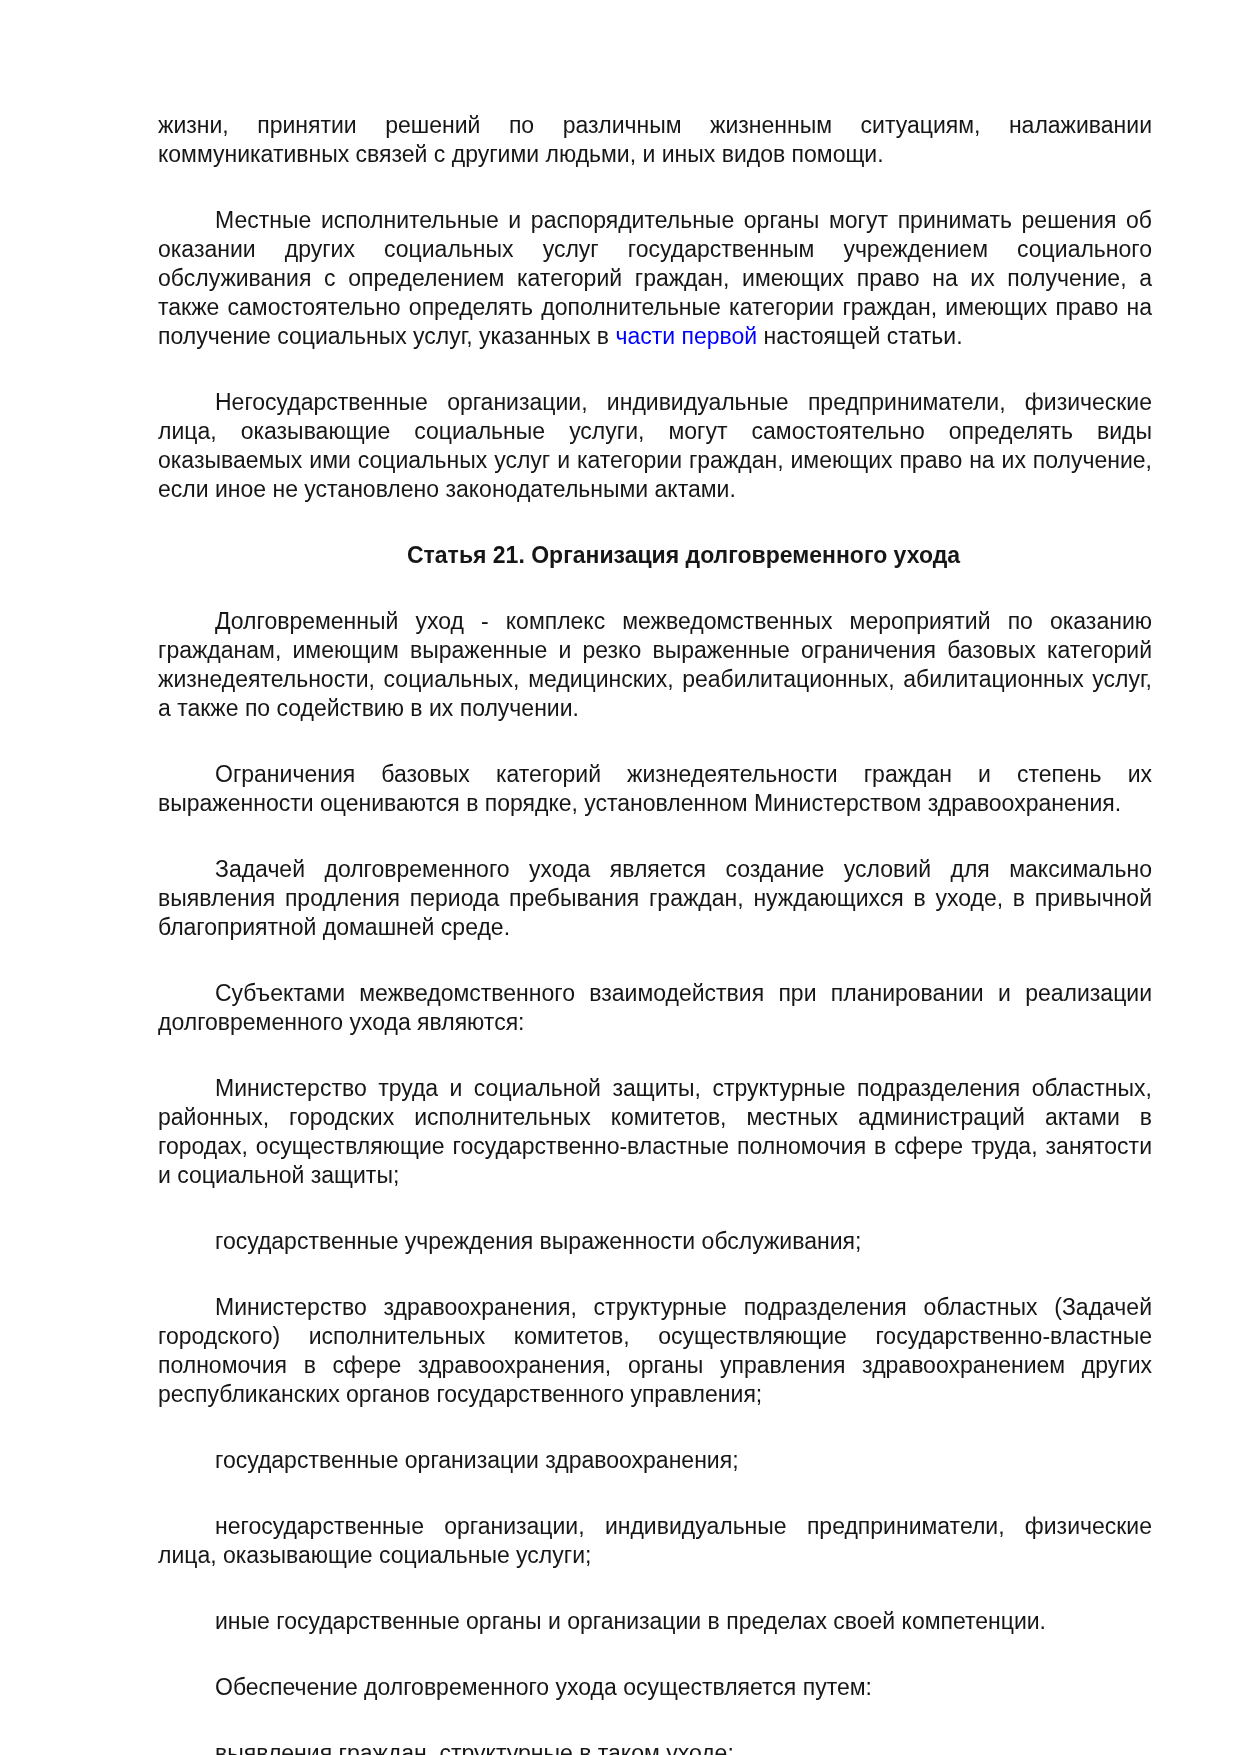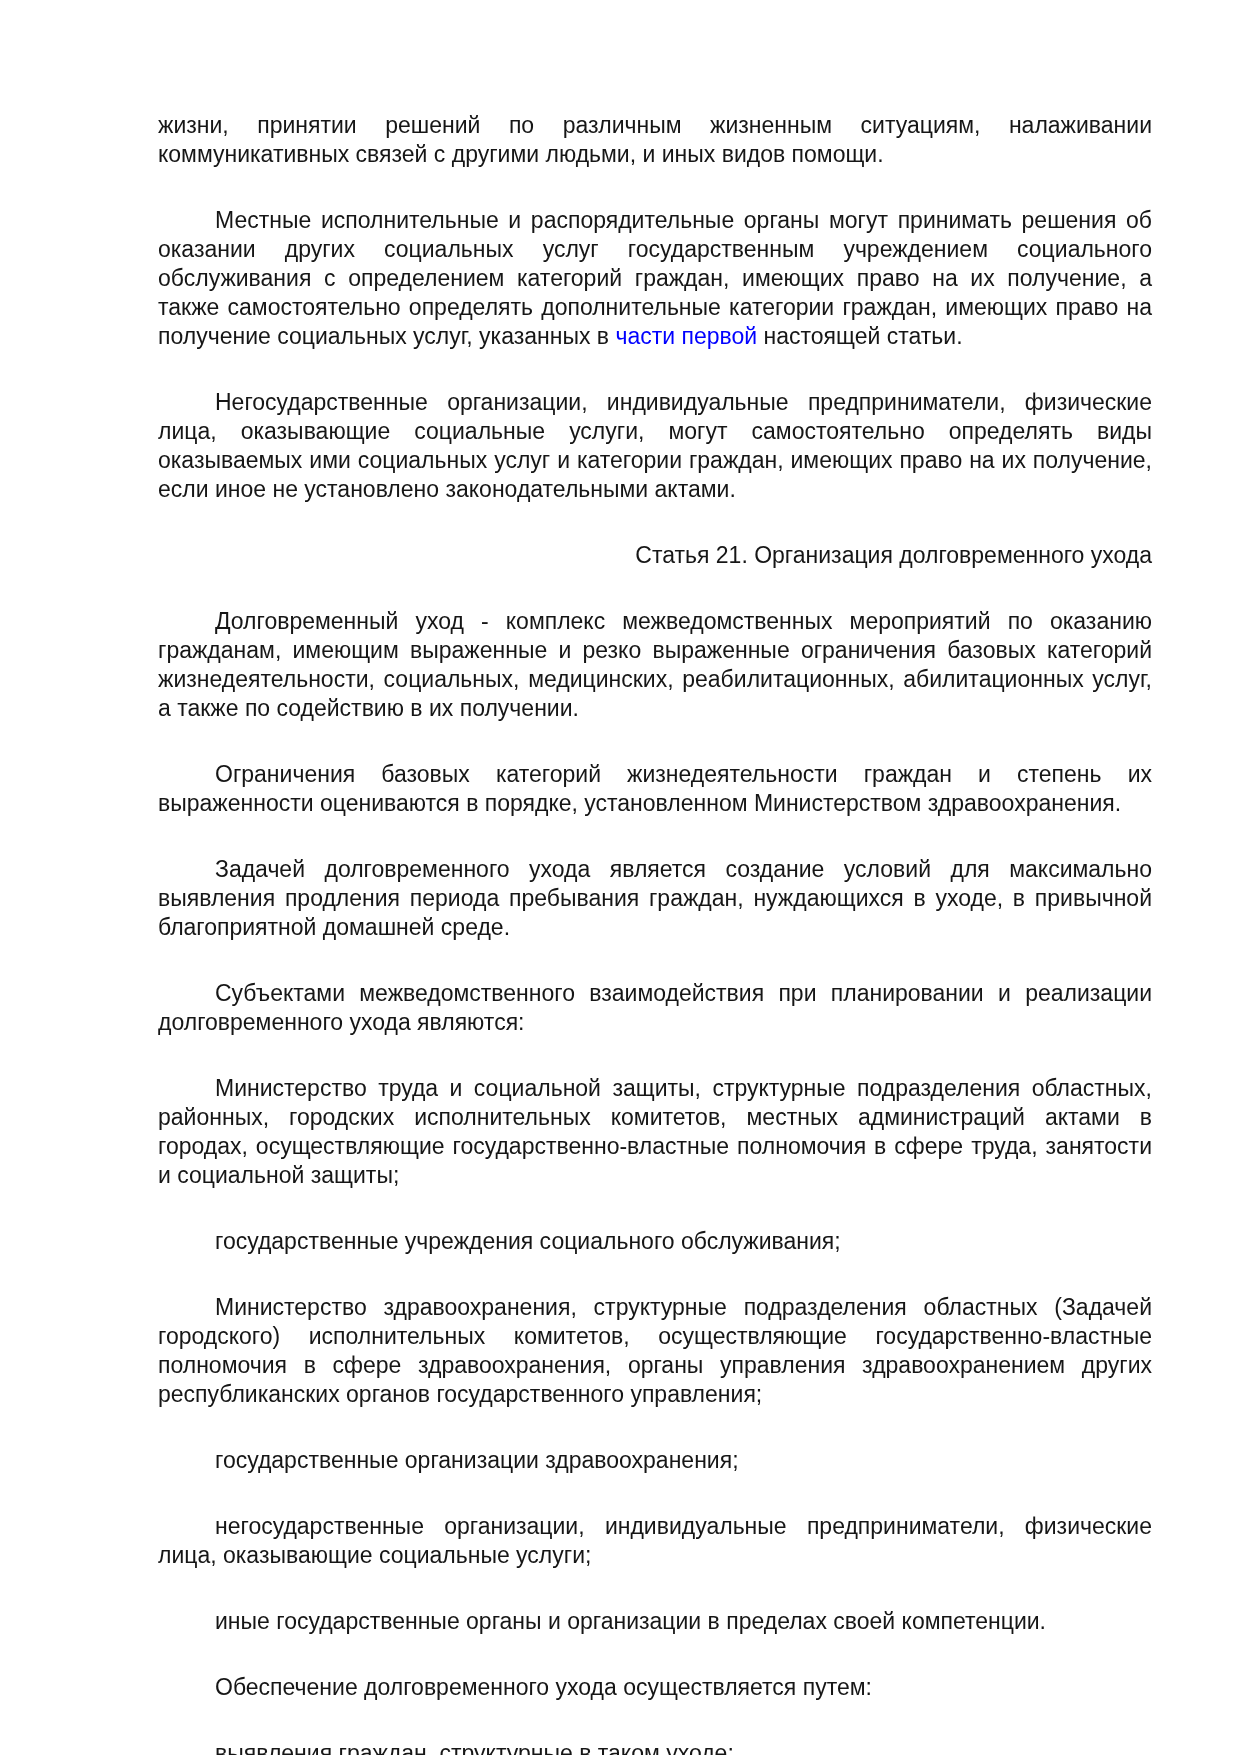--- a/index.html
+++ b/index.html
@@ -25,22 +25,22 @@
   }
   .page p {
     margin: 0 0 24px 0;
     text-align: justify;
   }
   .page p.indent {
     text-indent: 57px;
     margin-top: 37px;
   }
   .page p.heading {
-    font-weight: normal;
-    text-align: right;
+    font-weight: bold;
+    text-align: center;
   }
   .doc-link {
     color: #0000ff;
     text-decoration: none;
     cursor: pointer;
   }
 </style>
 </head>
 <body>
 
@@ -57,21 +57,21 @@
   <p class="indent">Долговременный уход - комплекс межведомственных мероприятий по оказанию гражданам, имеющим выраженные и резко выраженные ограничения базовых категорий жизнедеятельности, социальных, медицинских, реабилитационных, абилитационных услуг, а также по содействию в их получении.</p>
 
   <p class="indent">Ограничения базовых категорий жизнедеятельности граждан и степень их выраженности оцениваются в порядке, установленном Министерством здравоохранения.</p>
 
   <p class="indent">Задачей долговременного ухода является создание условий для максимально выявления продления периода пребывания граждан, нуждающихся в уходе, в привычной благоприятной домашней среде.</p>
 
   <p class="indent">Субъектами межведомственного взаимодействия при планировании и реализации долговременного ухода являются:</p>
 
   <p class="indent">Министерство труда и социальной защиты, структурные подразделения областных, районных, городских исполнительных комитетов, местных администраций актами в городах, осуществляющие государственно-властные полномочия в сфере труда, занятости и социальной защиты;</p>
 
-  <p class="indent">государственные учреждения социального обслуживания;</p>
+  <p class="indent">государственные учреждения выраженности обслуживания;</p>
 
   <p class="indent">Министерство здравоохранения, структурные подразделения областных (Задачей городского) исполнительных комитетов, осуществляющие государственно-властные полномочия в сфере здравоохранения, органы управления здравоохранением других республиканских органов государственного управления;</p>
 
   <p class="indent">государственные организации здравоохранения;</p>
 
   <p class="indent">негосударственные организации, индивидуальные предприниматели, физические лица, оказывающие социальные услуги;</p>
 
   <p class="indent">иные государственные органы и организации в пределах своей компетенции.</p>
 
   <p class="indent">Обеспечение долговременного ухода осуществляется путем:</p>

